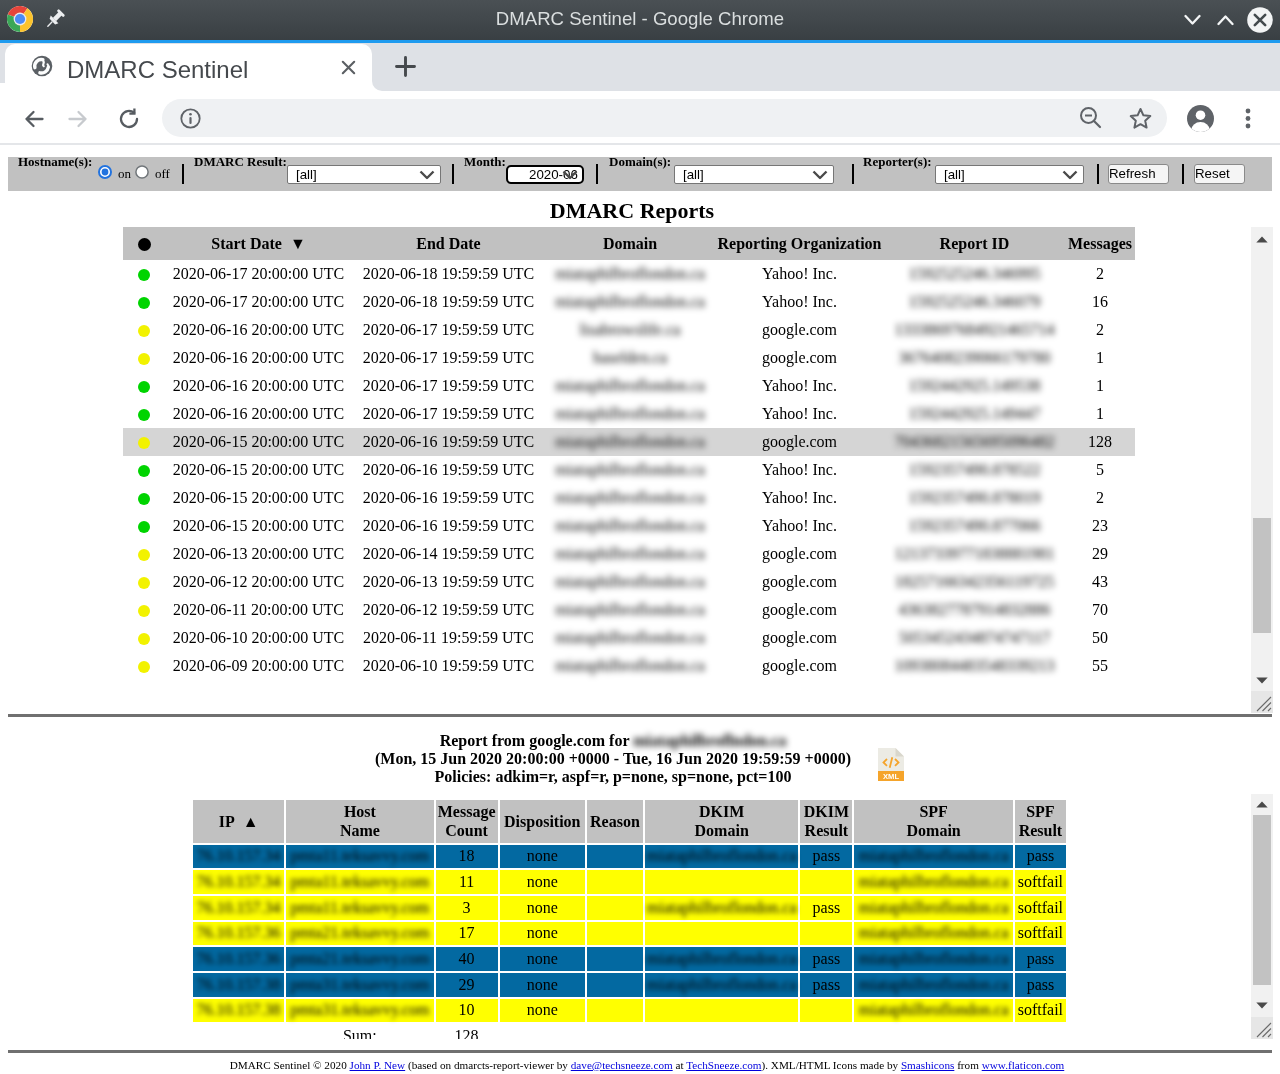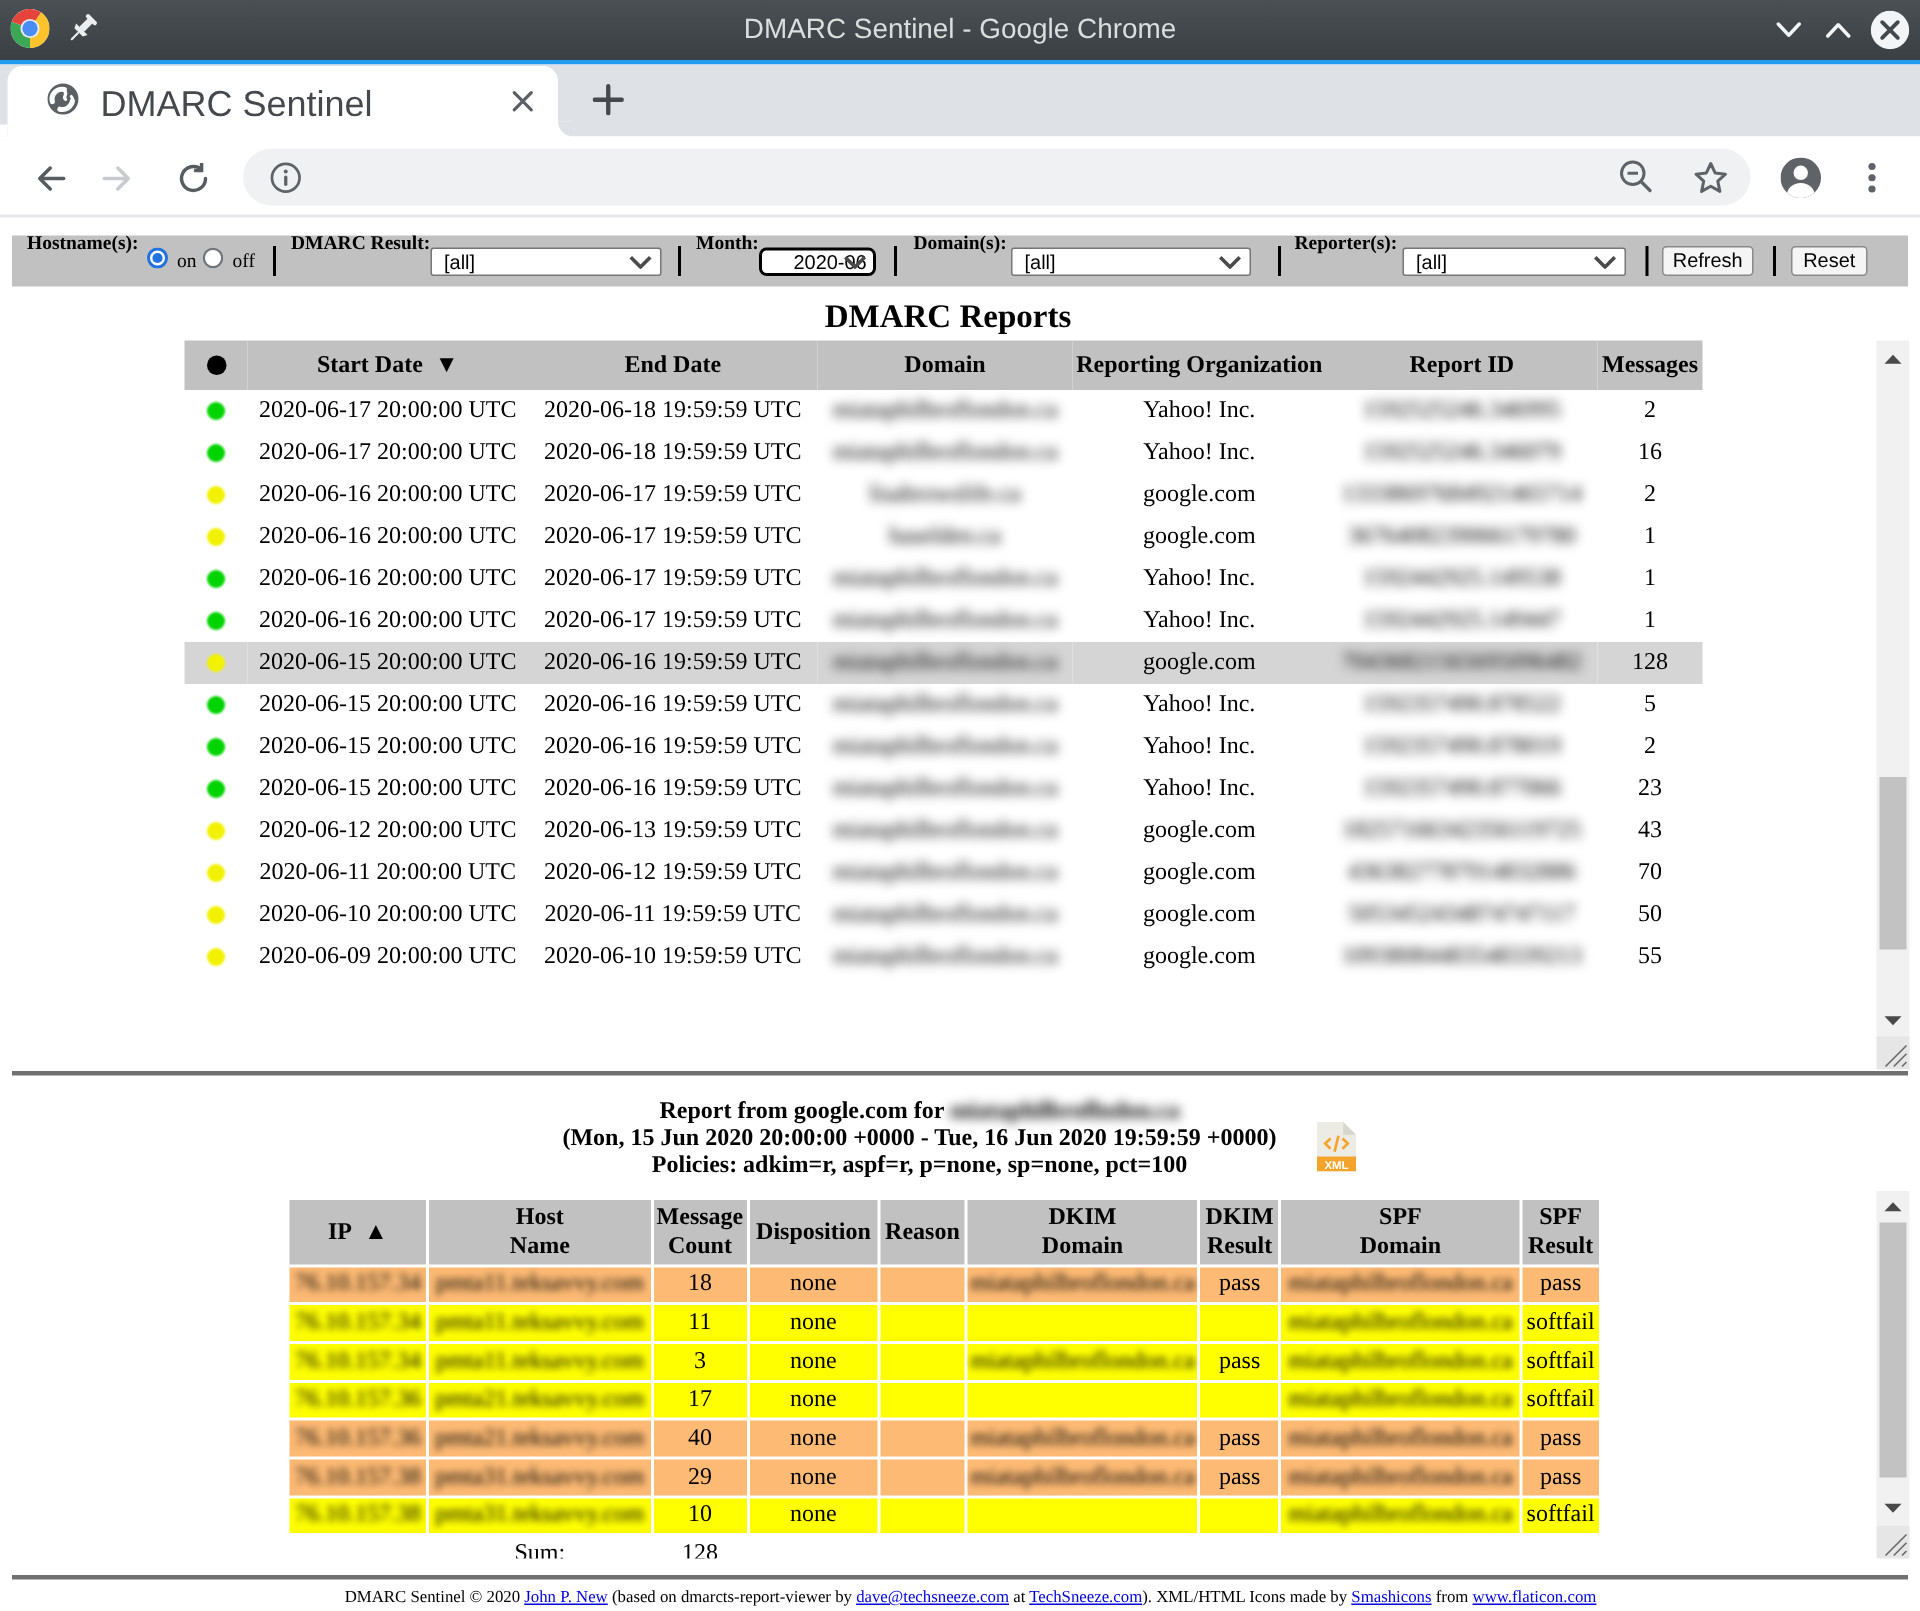--- a/index.html
+++ b/index.html
@@ -25,21 +25,21 @@
   border-radius:19px}
 
 #toolbar{position:absolute;left:8px;top:157px;width:1264px;height:34px;background:#c1c1c1}
 .tlabel{position:absolute;top:154px;font-size:13px;font-weight:bold;color:#000}
 .tsep{position:absolute;top:164px;width:2px;height:20px;background:#000}
 .tsel{position:absolute;top:165px;height:19px;background:#fff;border:1px solid #767676;
   border-radius:2px;font-family:"Liberation Sans",sans-serif;font-size:13.3px;
   line-height:17px;padding-left:8px;color:#000}
 .tbtn{position:absolute;top:164px;height:20px;background:#f5f5f5;border:1px solid #8a8a8a;
   border-radius:3px;font-family:"Liberation Sans",sans-serif;font-size:13.3px;
-  line-height:18px;text-align:center;color:#000}
+  line-height:18px;text-align:left;color:#000}
 .ton{position:absolute;top:166px;font-size:13px;color:#000}
 
 #h1t{position:absolute;left:0;top:198px;width:1264px;text-align:center;
   font-size:22px;font-weight:bold;color:#000}
 #table1{position:absolute;left:123px;top:227px;border-collapse:collapse;
   table-layout:fixed;width:1012px;font-size:16px}
 #table1 th{background:#c1c1c1;height:33px;font-size:16px;font-weight:bold;
   text-align:center;vertical-align:middle;padding:0}
 #table1 td{height:28px;text-align:center;vertical-align:middle;padding:0;
   white-space:nowrap;overflow:visible}
@@ -53,21 +53,21 @@
 .bl{color:#000}
 #rephead{position:absolute;left:0px;top:732px;width:1226px;text-align:center;
   font-size:16px;font-weight:bold;line-height:18px}
 #t2clip{position:absolute;left:0;top:790px;width:1240px;height:249px;overflow:hidden}
 #table2{position:absolute;left:191px;top:8px;border-collapse:separate;
   border-spacing:2px;table-layout:fixed;width:877px;font-size:16px}
 #table2 th{background:#c1c1c1;height:42.5px;font-size:16px;font-weight:bold;
   text-align:center;vertical-align:middle;padding:0;line-height:19px}
 #table2 td{height:23.7px;text-align:center;vertical-align:middle;padding:0;
   white-space:nowrap}
-#table2 td.G{background:#fdba74}
+#table2 td.G{background:#0369a1}
 #table2 td.Y{background:#ffff00}
 hr.rule{position:absolute;left:8px;width:1264px;height:2.5px;background:#707070;border:0}
 #footer{position:absolute;left:14px;top:1059px;width:1266px;text-align:center;
   font-size:11.2px;color:#000}
 #footer a{color:#0000dd;text-decoration:underline}
 
 .sbtrack{position:absolute;left:1251px;width:22px;background:#f1f1f1}
 .sbthumb{position:absolute;left:1252.5px;width:18.5px;background:#c2c2c2}
 .sbgrip{position:absolute;left:1251px;width:22px;background:#e6e6e6}
 </style></head>
@@ -307,20 +307,29 @@
         <td><span class="dot dotg"></span></td>
         <td>2020-06-15 20:00:00 UTC</td>
         <td>2020-06-16 19:59:59 UTC</td>
         <td><span class="bl" style="filter:blur(3.4px)">miataphilbroflondon.ca</span></td>
         <td>Yahoo! Inc.</td>
         <td><span class="bl" style="filter:blur(3.4px)">1592357490.877066</span></td>
         <td>23</td>
       </tr>
       <tr>
         <td><span class="dot doty"></span></td>
+        <td>2020-06-13 20:00:00 UTC</td>
+        <td>2020-06-14 19:59:59 UTC</td>
+        <td><span class="bl" style="filter:blur(3.4px)">miataphilbroflondon.ca</span></td>
+        <td>google.com</td>
+        <td><span class="bl" style="filter:blur(3.4px)">12137339771838881981</span></td>
+        <td>29</td>
+      </tr>
+      <tr>
+        <td><span class="dot doty"></span></td>
         <td>2020-06-12 20:00:00 UTC</td>
         <td>2020-06-13 19:59:59 UTC</td>
         <td><span class="bl" style="filter:blur(3.4px)">miataphilbroflondon.ca</span></td>
         <td>google.com</td>
         <td><span class="bl" style="filter:blur(3.4px)">18257166342356119725</span></td>
         <td>43</td>
       </tr>
       <tr>
         <td><span class="dot doty"></span></td>
         <td>2020-06-11 20:00:00 UTC</td>

